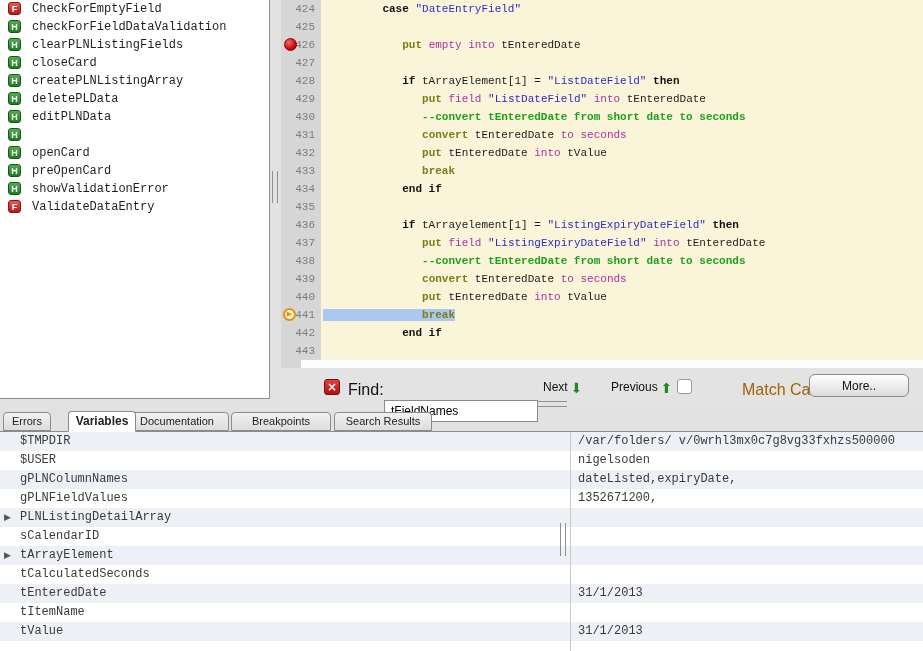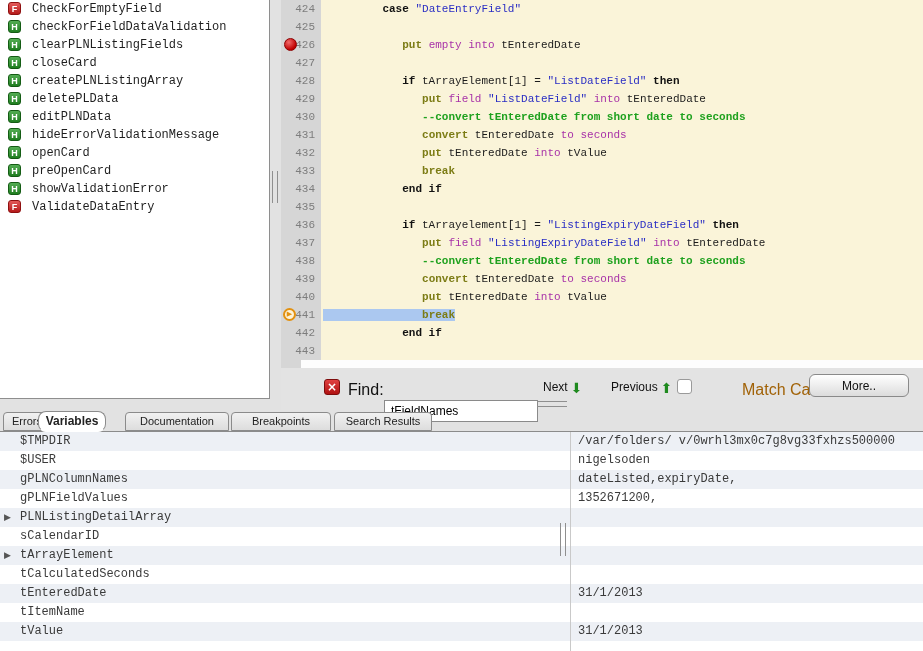--- a/index.html
+++ b/index.html
@@ -66,21 +66,21 @@
 
   
   .tab-bar{position:absolute;left:0;top:410px;width:923px;height:22px;}
   .tab-bar::after{content:'';position:absolute;left:0;right:0;bottom:0;height:1px;background:#8b8b8b;}
   .tab{position:absolute;top:2px;height:19px;box-sizing:border-box;border:1px solid #8b8b8b;
     border-radius:4px 4px 0 0;background:linear-gradient(#f1f1f1,#dddddd);
     font:11px/17px "Liberation Sans",sans-serif;text-align:center;color:#222;cursor:pointer;z-index:1;}
   .tab.active{top:1px;height:21px;background:#fff;border-bottom:1px solid #fff;
     font-weight:bold;font-size:12px;line-height:19px;z-index:3;}
   .tab:nth-child(1){left:3px;width:48px;}
-  .tab:nth-child(2){left:38px;width:68px;border-radius:8px;}
+  .tab:nth-child(2){left:68px;width:68px;}
   .tab:nth-child(3){left:125px;width:104px;}
   .tab:nth-child(4){left:231px;width:100px;}
   .tab:nth-child(5){left:334px;width:98px;}
 
   
   .var-table{position:absolute;left:0;top:432px;width:923px;height:274px;background:#fff;overflow:hidden;}
   .var-row{position:relative;height:19px;line-height:19px;}
   .var-row:nth-child(odd){background:#edf0f5;}
   .var-name{position:absolute;left:20px;top:0;font:12px/19px "Liberation Mono",monospace;color:#3a3a3a;white-space:pre;}
   .var-value{position:absolute;left:578px;right:0;top:0;font:12px/19px "Liberation Mono",monospace;
@@ -118,21 +118,20 @@
       <div class="handler-item">
         <span class="badge badge-h">H</span>
         <span class="handler-label">deletePLData</span>
       </div>
       <div class="handler-item">
         <span class="badge badge-h">H</span>
         <span class="handler-label">editPLNData</span>
       </div>
       <div class="handler-item">
         <span class="badge badge-h">H</span>
-        <span class="handler-label">hideErrorValidationMessage</span>
       </div>
       <div class="handler-item">
         <span class="badge badge-h">H</span>
         <span class="handler-label">openCard</span>
       </div>
       <div class="handler-item">
         <span class="badge badge-h">H</span>
         <span class="handler-label">preOpenCard</span>
       </div>
       <div class="handler-item">

